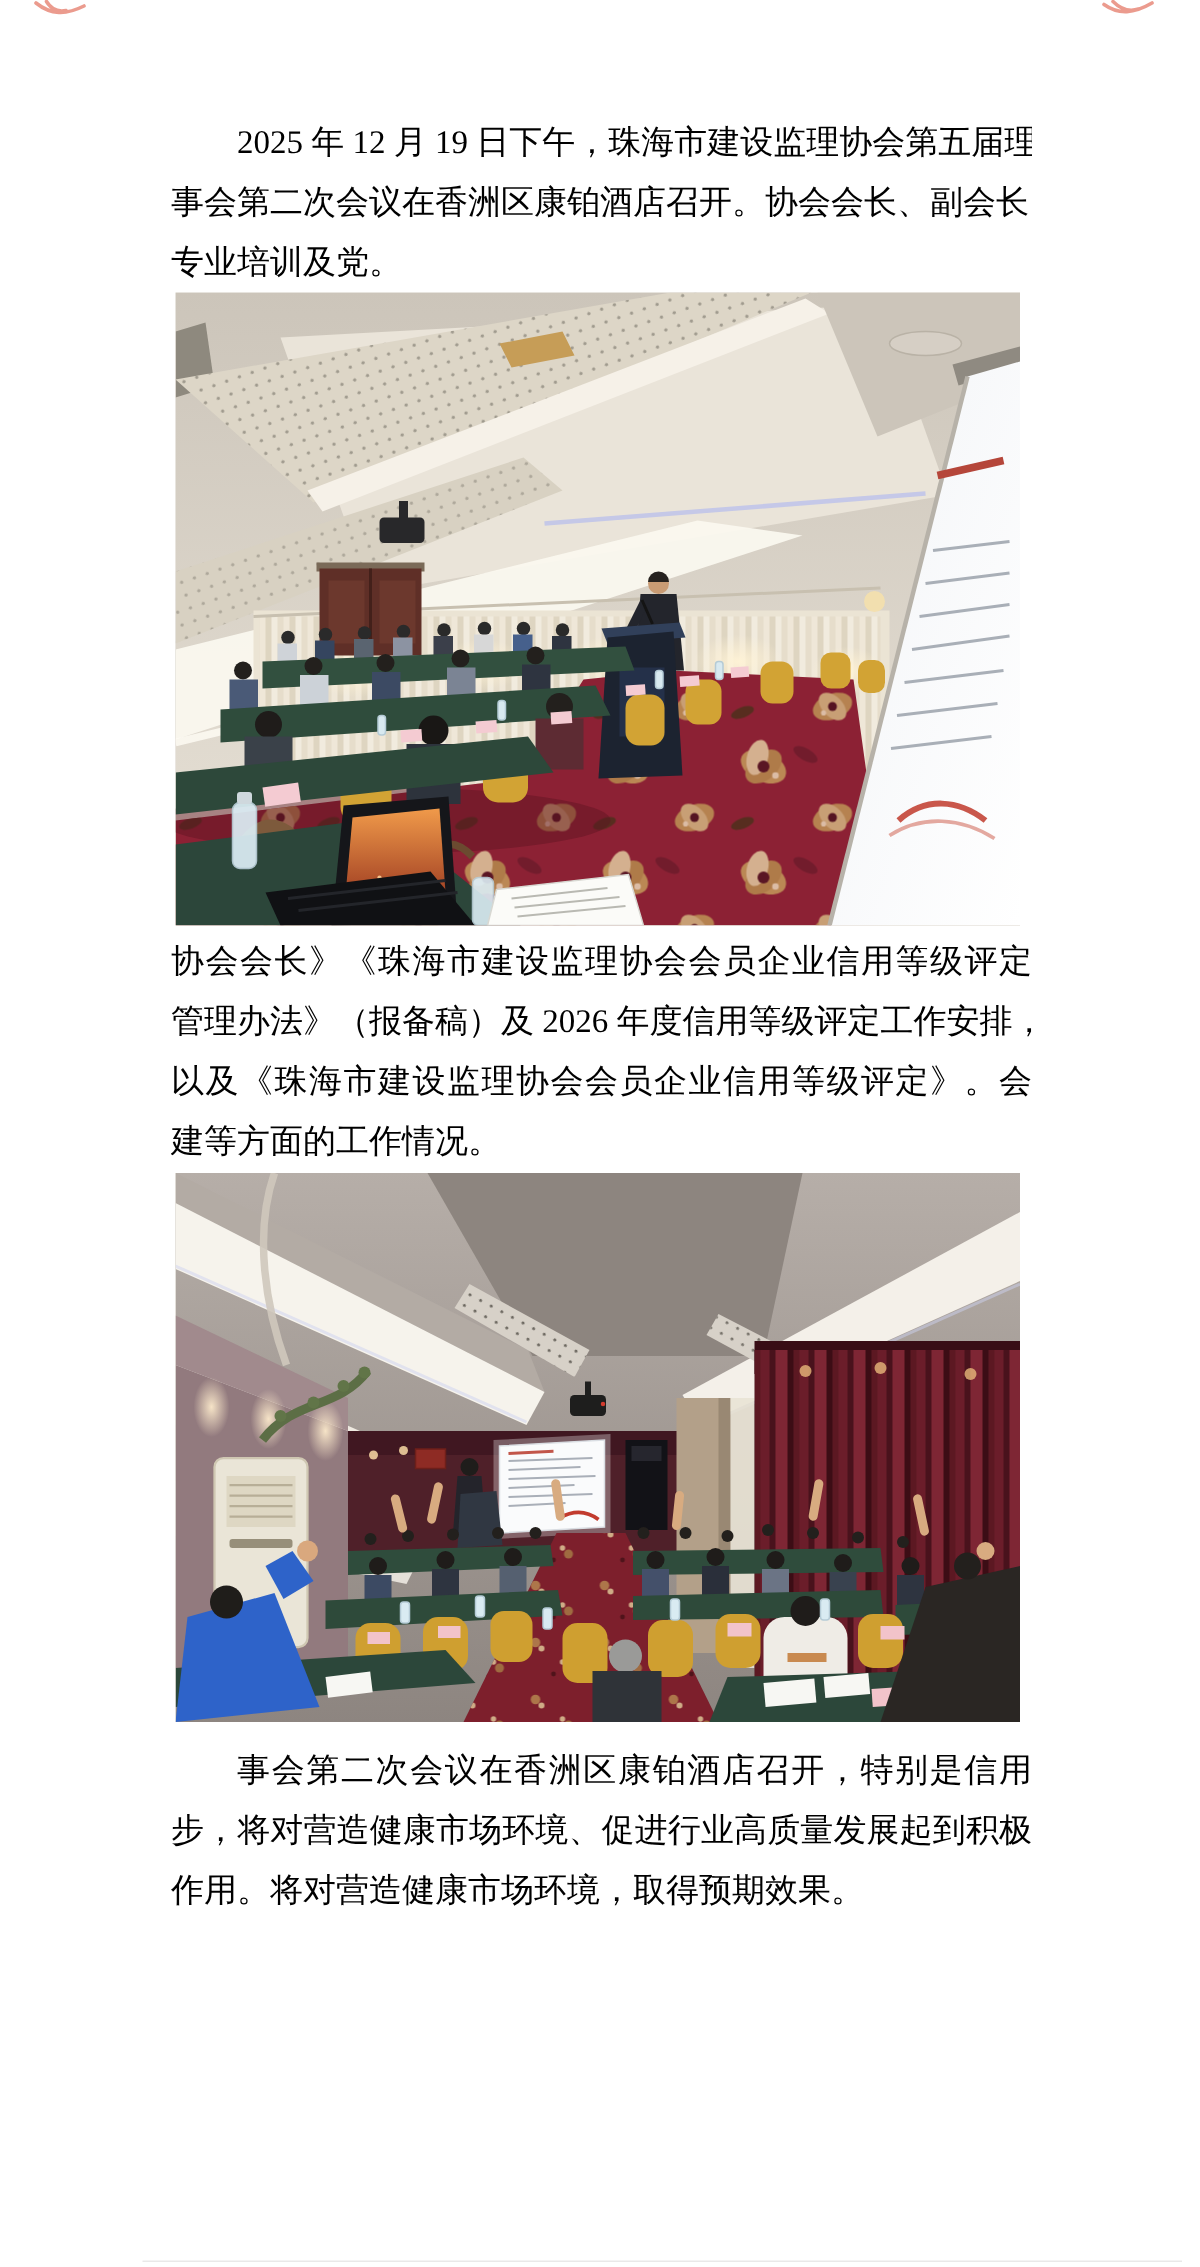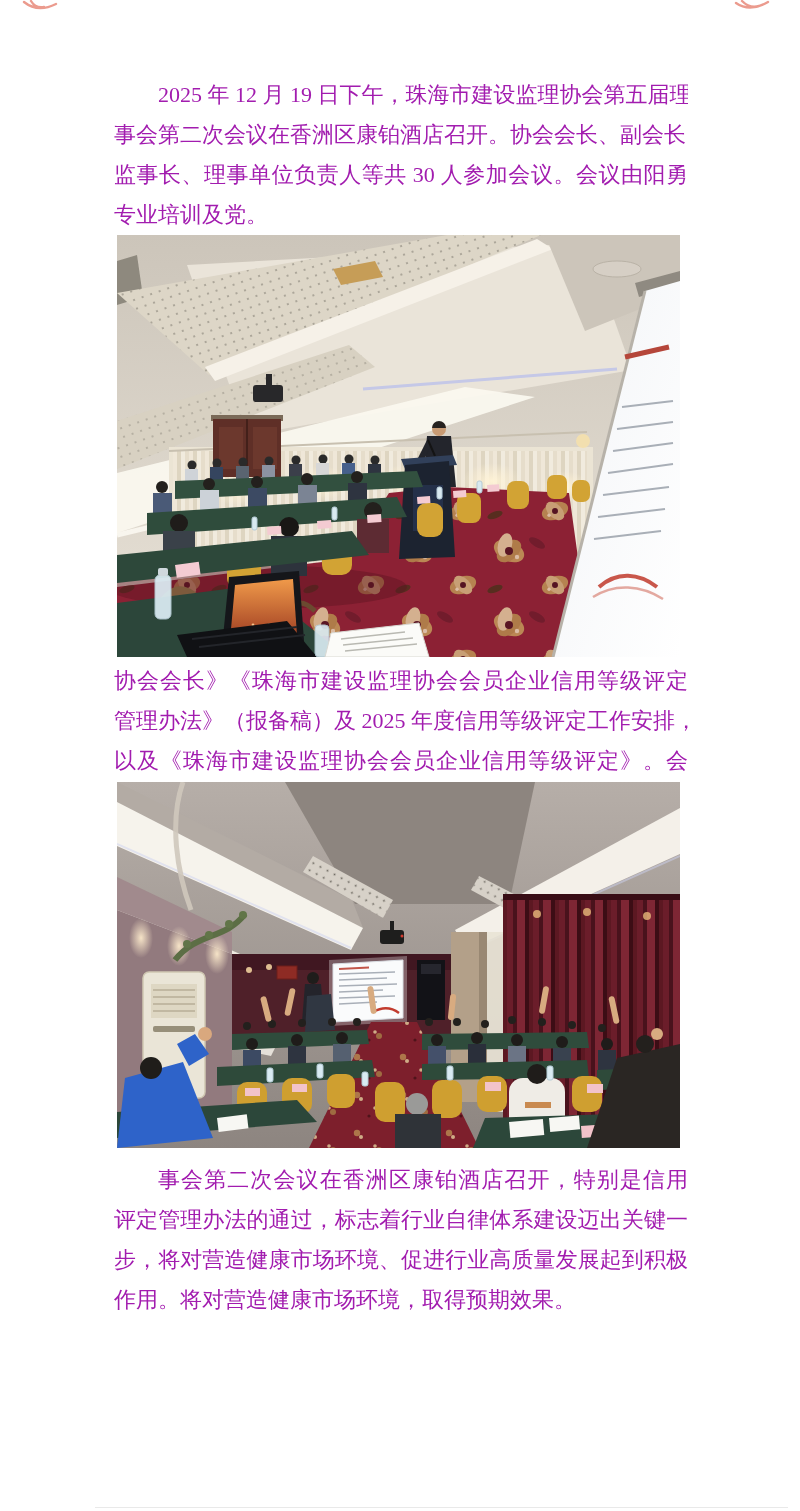--- a/index.html
+++ b/index.html
@@ -1,21 +1,21 @@
 <!DOCTYPE html>
 <html><head>
 <meta charset="utf-8">
 <style>
   html,body{margin:0;padding:0;}
   body{
     width:800px;height:1511px;position:relative;background:#ffffff;overflow:hidden;
     font-family:"Liberation Serif","DejaVu Serif",serif;
   }
   .content{position:absolute;left:114px;top:0;width:574px;}
-  .para{margin:0;color:#a21caf;font-size:22px;line-height:40px;}
+  .para{margin:0;color:#000000;font-size:22px;line-height:40px;}
   .tline{height:40px;text-align:justify;text-align-last:justify;white-space:nowrap;overflow:hidden;}
   .tline.first{text-indent:2em;}
   .tline.last{text-align-last:left;}
   #p1{margin-top:75px;}
   #p2{margin-top:4px;}
   #p3{margin-top:12px;}
   .photo{width:563px;margin-left:3px;overflow:hidden;background:#d8d2c7;}
   #photo1{height:422px;margin-top:0;}
   #photo2{height:366px;margin-top:1px;}
   .photo svg{display:block;}
@@ -32,21 +32,20 @@
 </svg>
 <svg class="corner-decor" id="corner-right" width="88" height="16">
   <path d="M24,3 C34,10 44,9 56,2 M30,1 C35,6 41,8 47,6" fill="none" stroke-width="2.4" stroke-linecap="round" opacity="0.7" stroke="#e2705e"></path>
 </svg>
 
 <div class="content">
 
   <div class="para" id="p1">
       <div class="tline first">2025 年 12 月 19 日下午，珠海市建设监理协会第五届理</div>
       <div class="tline">事会第二次会议在香洲区康铂酒店召开。协会会长、副会长、</div>
-      <div class="tline">监事长、理事单位负责人等共 30 人参加会议。会议由阳勇</div>
       <div class="tline last">专业培训及党。</div>
     </div>
 
   <div class="photo" id="photo1">
   <svg width="563" height="422" viewBox="0 0 563 422">
     <defs>
       <linearGradient id="g_ceil1" x1="0" y1="0" x2="0" y2="1">
         <stop offset="0" stop-color="#ccc5ba"></stop>
             <stop offset="1" stop-color="#e8e2d7"></stop>
       </linearGradient>
@@ -264,22 +263,23 @@
         <line x1="224" y1="404" x2="288" y2="397"></line>
         <line x1="226" y1="410" x2="296" y2="403"></line>
         <line x1="228" y1="416" x2="300" y2="409"></line>
       </g>
     </g>
   </svg>
   </div>
 
   <div class="para" id="p2">
       <div class="tline">协会会长》《珠海市建设监理协会会员企业信用等级评定</div>
-      <div class="tline">管理办法》（报备稿）及 2025 年度信用等级评定工作安排，</div>
+      <div class="tline">管理办法》（报备稿）及 2026 年度信用等级评定工作安排，</div>
       <div class="tline">以及《珠海市建设监理协会会员企业信用等级评定》。会</div>
+      <div class="tline last">建等方面的工作情况。</div>
     </div>
 
   <div class="photo" id="photo2">
   <svg width="563" height="366" viewBox="0 0 563 366">
     <defs>
       <linearGradient id="g_ceil2" x1="0" y1="0" x2="0" y2="1">
         <stop offset="0" stop-color="#b6aea8"></stop>
             <stop offset="1" stop-color="#8d8580"></stop>
       </linearGradient>
       <radialGradient id="g_warm2" cx="0.5" cy="0.5" r="0.5">
@@ -510,20 +510,19 @@
       <g>
         <polygon points="500,276 563,262 563,366 470,366" fill="#2a2623"></polygon>
         <circle cx="528" cy="262" r="9" fill="#23201d"></circle>
       </g>
     </g>
   </svg>
   </div>
 
   <div class="para" id="p3">
       <div class="tline first">事会第二次会议在香洲区康铂酒店召开，特别是信用</div>
-      <div class="tline">评定管理办法的通过，标志着行业自律体系建设迈出关键一</div>
       <div class="tline">步，将对营造健康市场环境、促进行业高质量发展起到积极</div>
       <div class="tline last">作用。将对营造健康市场环境，取得预期效果。</div>
     </div>
 
 </div>
 
 <div class="bottom-rule"></div>
 
 </body></html>

